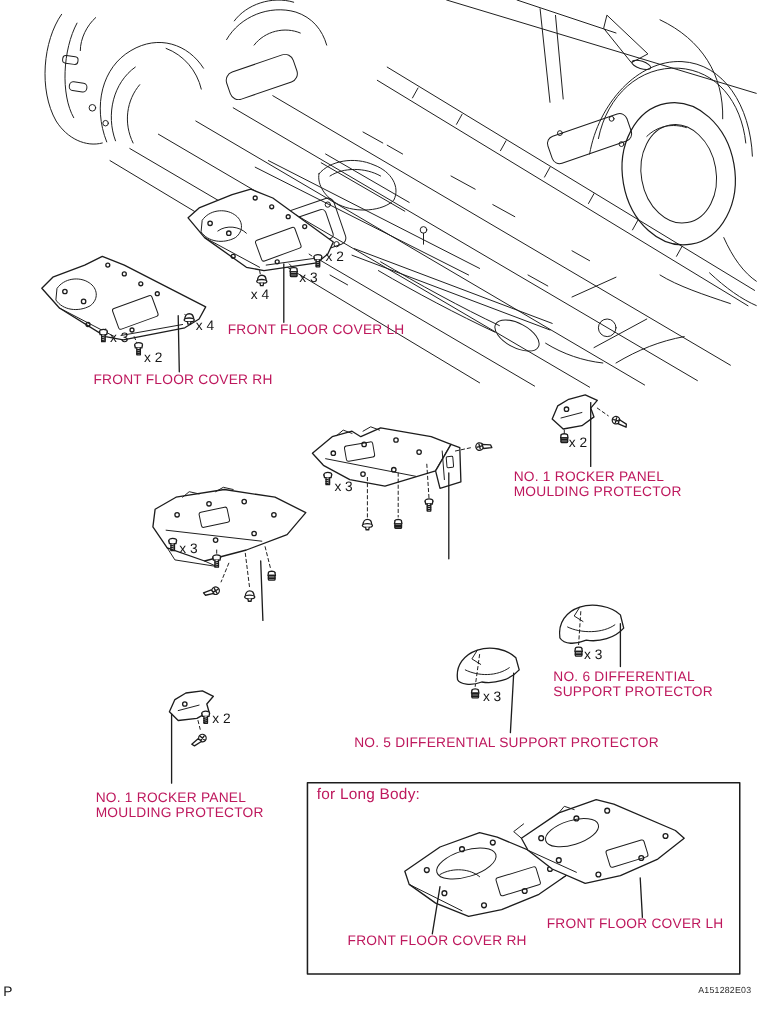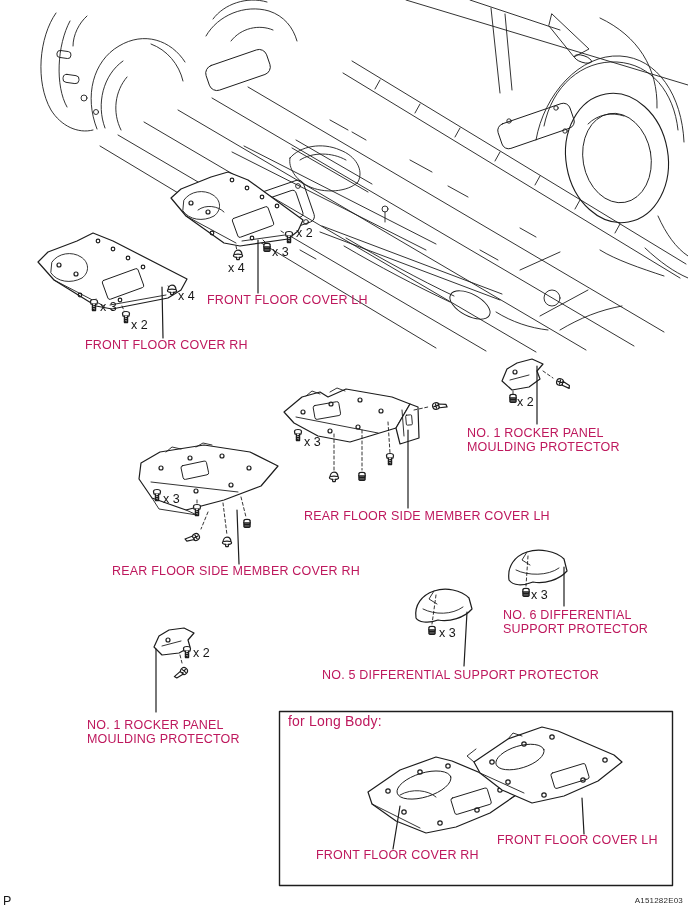--- a/index.html
+++ b/index.html
@@ -292,22 +292,20 @@
 </svg>
 
 <div class="label" style="left:207px;top:294px">FRONT FLOOR COVER LH</div>
 <div class="label" style="left:85px;top:339px">FRONT FLOOR COVER RH</div>
 
 <div class="label" style="left:467px;top:427px">
   <span style="display:block">NO. 1 ROCKER PANEL</span>
   <span style="display:block">MOULDING PROTECTOR</span>
 </div>
 
-<div class="label" style="left:304px;top:510px">REAR FLOOR SIDE MEMBER COVER LH</div>
-<div class="label" style="left:112px;top:565px">REAR FLOOR SIDE MEMBER COVER RH</div>
 
 <div class="label" style="left:503px;top:609px">
   <span style="display:block">NO. 6 DIFFERENTIAL</span>
   <span style="display:block">SUPPORT PROTECTOR</span>
 </div>
 
 <div class="label" style="left:322px;top:669px">NO. 5 DIFFERENTIAL SUPPORT PROTECTOR</div>
 
 <div class="label" style="left:87px;top:719px">
   <span style="display:block">NO. 1 ROCKER PANEL</span>

